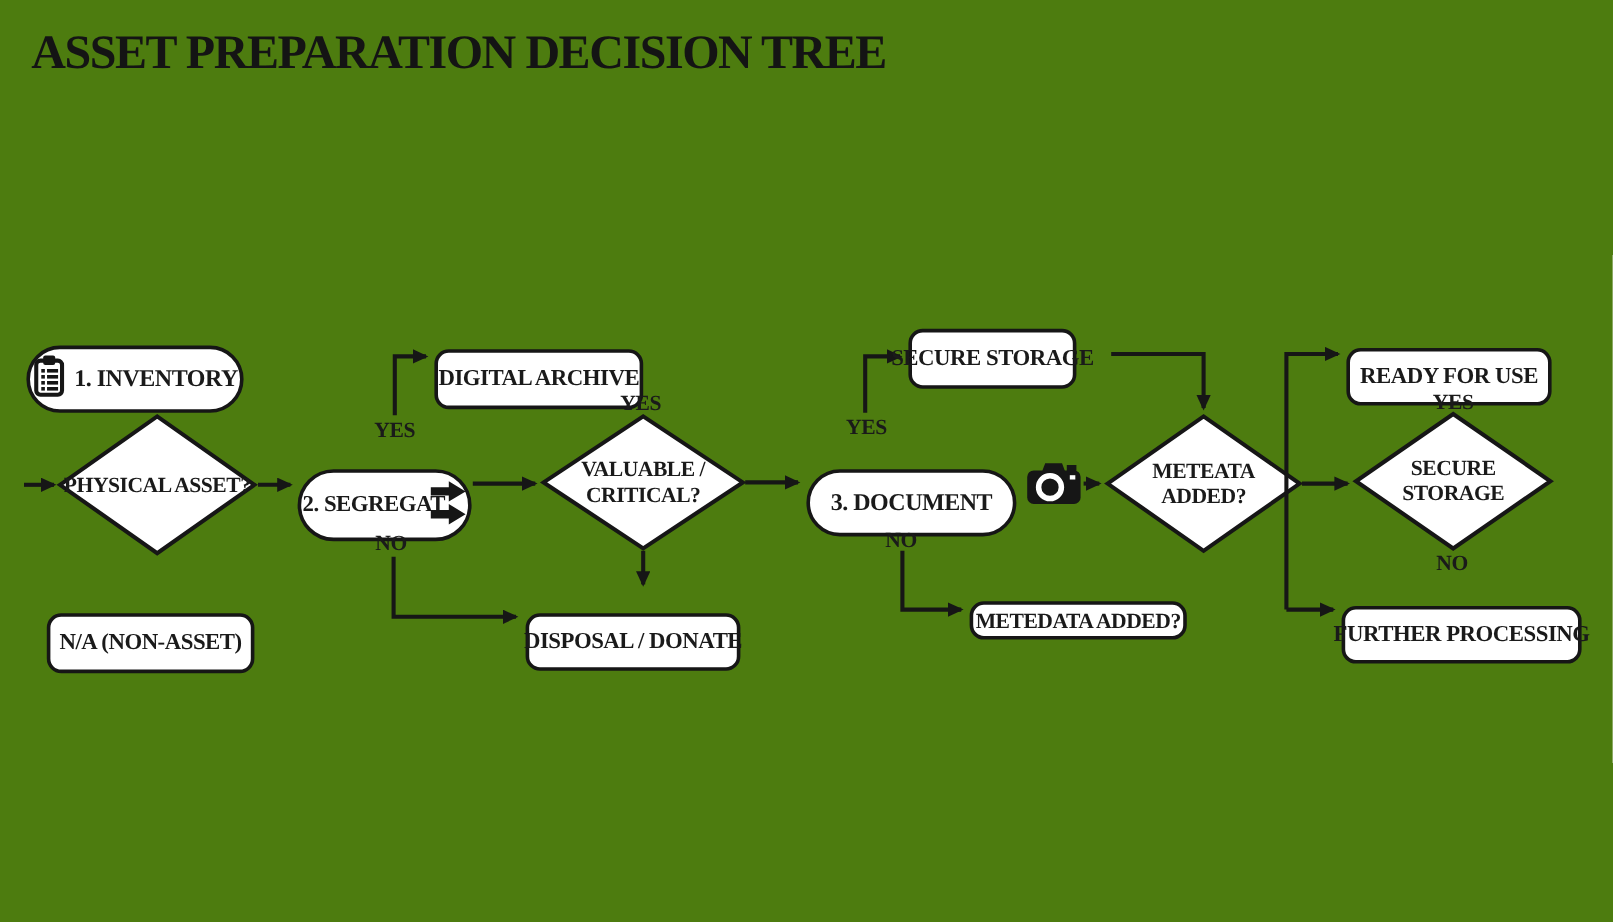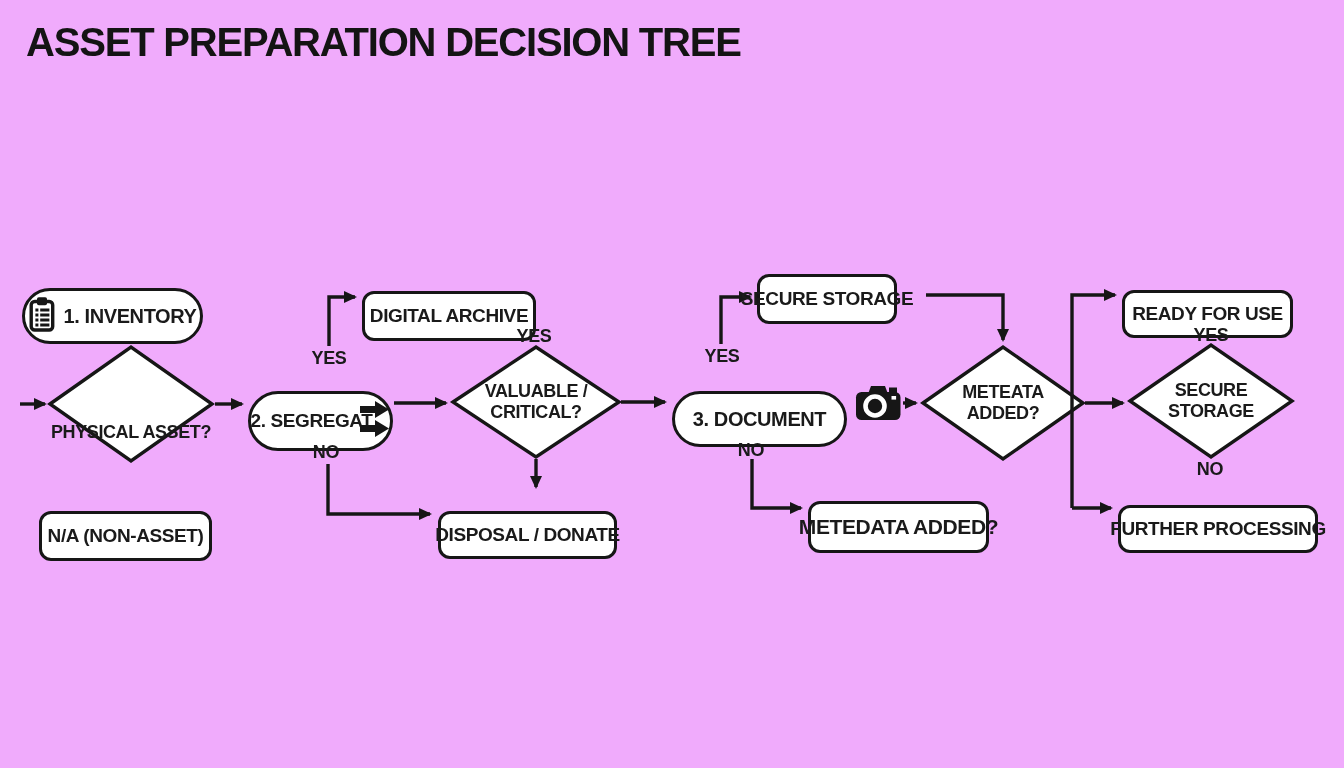--- a/index.html
+++ b/index.html
@@ -1,20 +1,20 @@
 <!DOCTYPE html>
 <html><head>
 <meta charset="utf-8">
 <style>
   * { margin:0; padding:0; box-sizing:border-box; }
   html,body { background:#ffffff; }
   .canvas {
     position:relative; width:1344px; height:768px; overflow:hidden;
-    background:#f0abfc;
-    font-family:Liberation Sans, sans-serif;
+    background:#4d7c0f;
+    font-family:Liberation Serif, serif;
     color:#161616;
     padding-left:44px;
   }
   .title {
     position:absolute; left:26px; top:20px;
     font-size:40px; font-weight:800; letter-spacing:-1.2px;
     color:#141414; white-space:nowrap;
   }
   svg.wires { position:absolute; left:0; top:0; width:1344px; height:768px; }
   .node {
@@ -130,33 +130,33 @@
       <rect x="1" y="9" width="44.5" height="28" rx="5.5" fill="#161616"></rect>
       <circle cx="20" cy="23" r="9.5" fill="none" stroke="#ffffff" stroke-width="4.6"></circle>
       <rect x="36.5" y="13" width="4.6" height="3.6" fill="#ffffff"></rect>
     </svg>
   </div>
 
   <div class="node rbox" style="left:757px; top:256px; width:140px; height:50px;">
     <span>SECURE STORAGE</span>
   </div>
 
-  <div class="node rbox" style="left:808px; top:483px; width:181px; height:52px; font-size:21px;">
+  <div class="node rbox" style="left:808px; top:483px; width:181px; height:32px; font-size:18px;">
     <span>METEDATA ADDED?</span>
   </div>
 
   <div class="node rbox" style="left:1122px; top:272px; width:171px; height:48px;">
     <span>READY FOR USE</span>
   </div>
 
   <div class="node rbox" style="left:1118px; top:487px; width:200px; height:48px;">
     <span>FURTHER PROCESSING</span>
   </div>
 
-  <div class="dlabel" style="left:31px; top:394px; width:200px;margin-top:28px;">PHYSICAL ASSET?</div>
+  <div class="dlabel" style="left:31px; top:394px; width:200px;">PHYSICAL ASSET?</div>
 
   <div class="dlabel" style="left:456px; top:381px; width:160px;">
     <div>VALUABLE /</div>
     <div>CRITICAL?</div>
   </div>
 
   <div class="dlabel" style="left:923px; top:382px; width:160px;">
     <div>METEATA</div>
     <div>ADDED?</div>
   </div>

